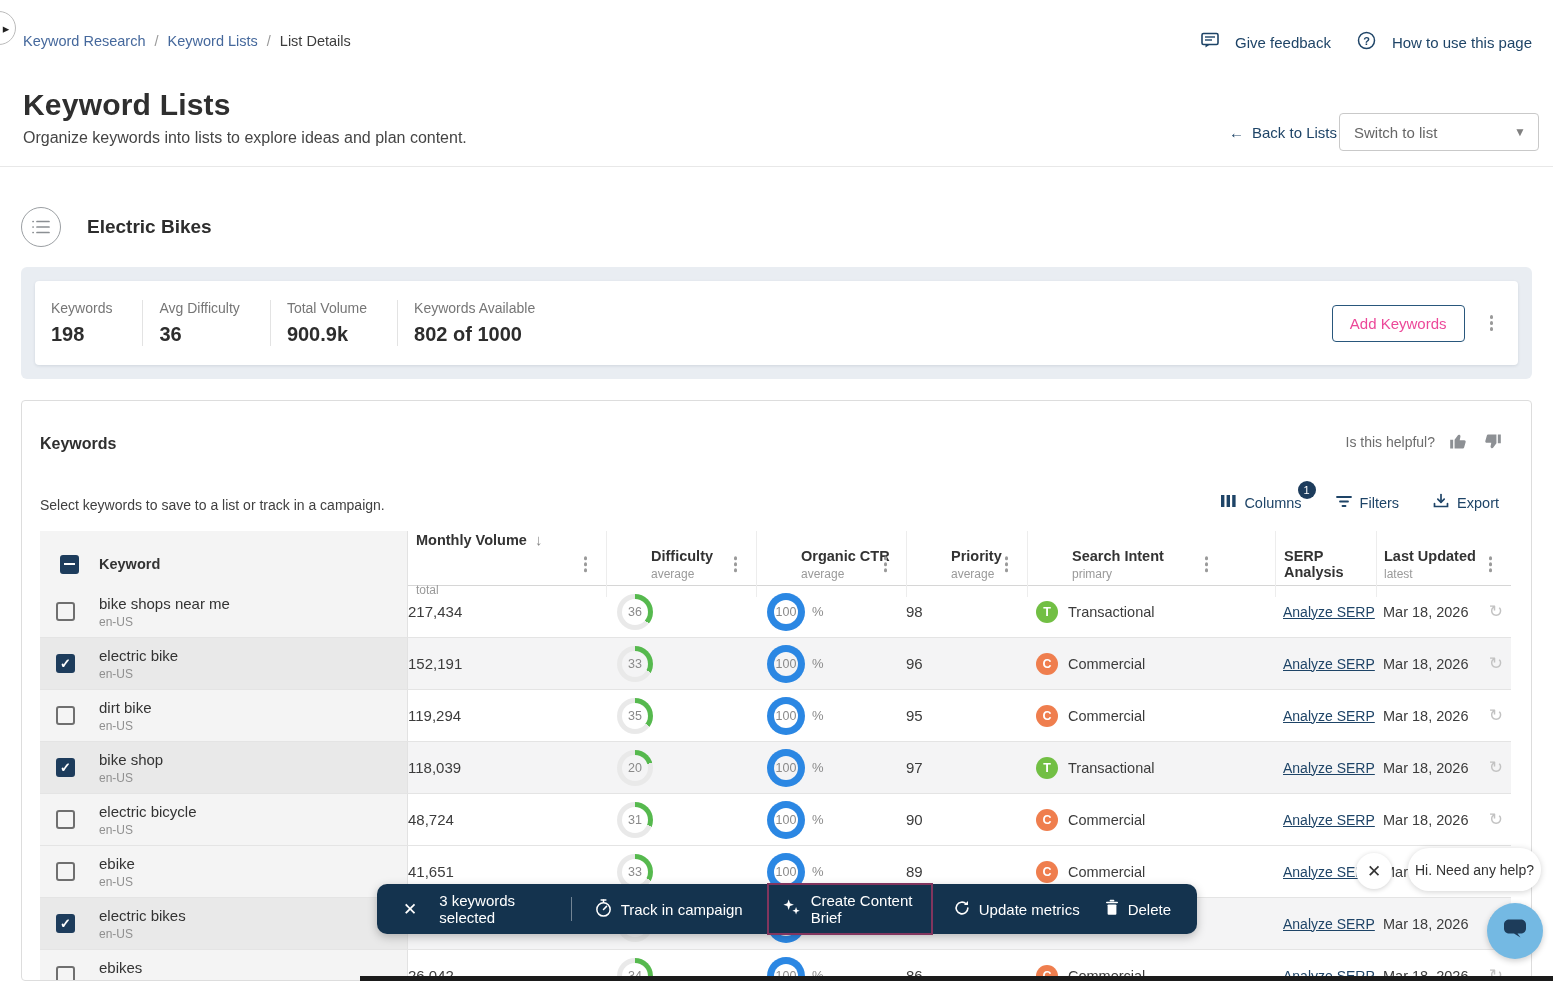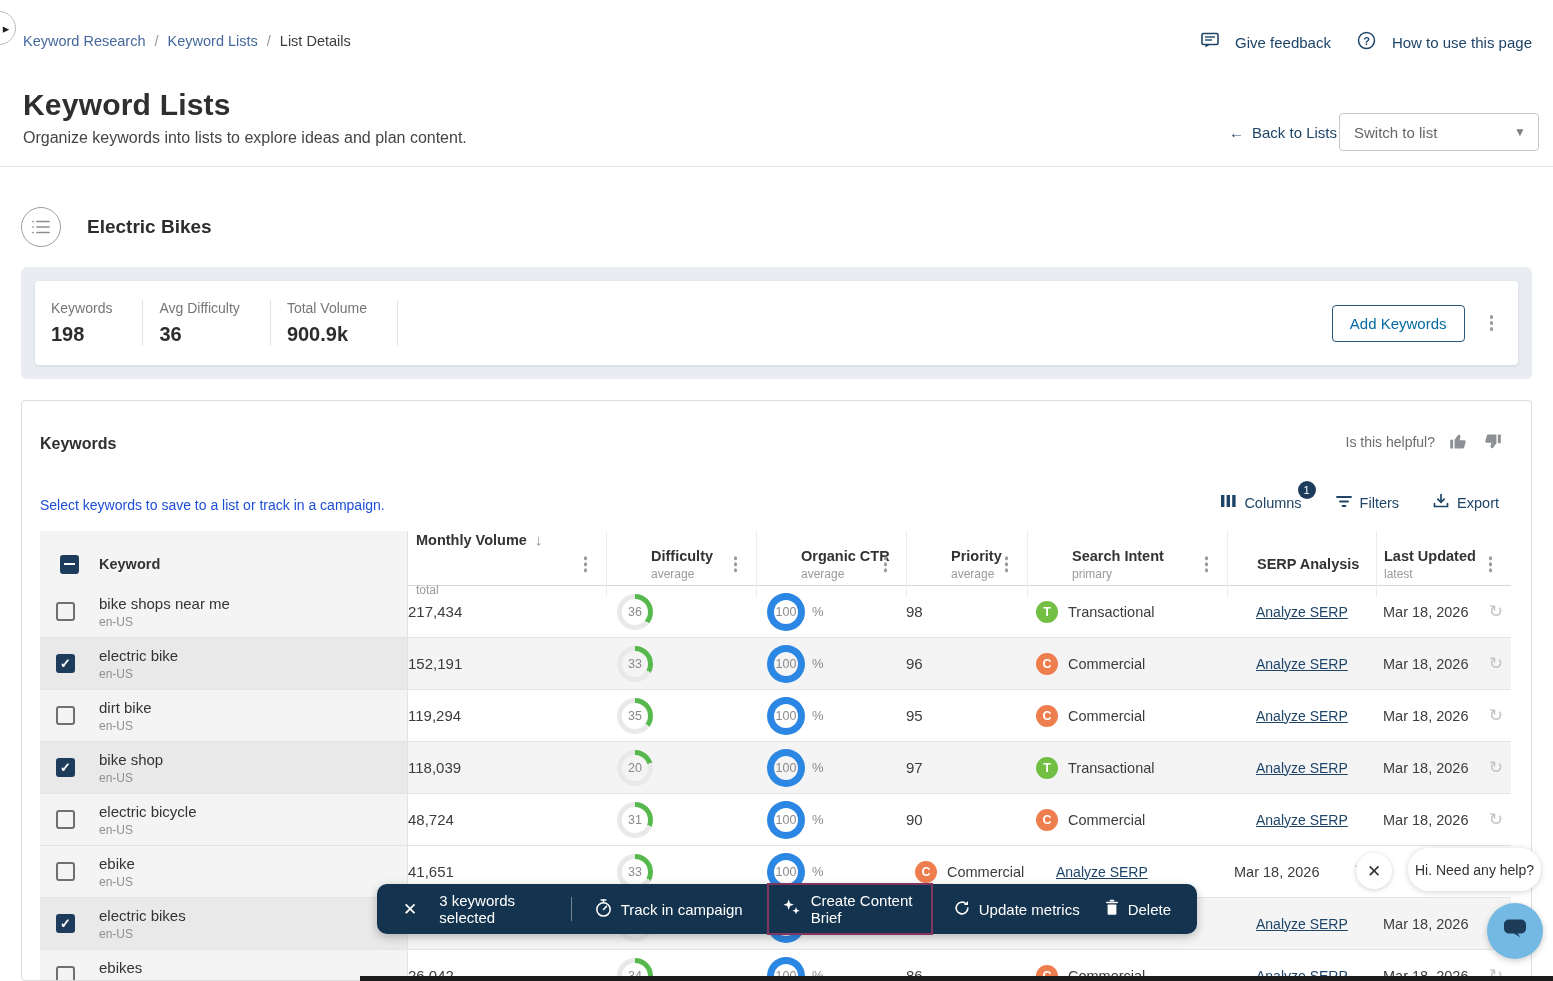--- a/index.html
+++ b/index.html
@@ -29,31 +29,31 @@
   .list-name { font-size:19px; font-weight:700; color:#2d2d2d; }
 
   
   .stats-outer { position:absolute; left:21px; top:267px; width:1511px; height:112px; background:#e9edf2; border-radius:6px; }
   .stats-card { position:absolute; left:14px; top:14px; width:1483px; height:84px; background:#fff; border-radius:4px; box-shadow:0 1px 3px rgba(40,60,80,.12); display:flex; align-items:center; }
   .stat { padding:0 30px 0 16px; border-right:1px solid #e3e3e3; min-width:108px; }
   .stat:nth-child(4){ border-right:none; }
   .stat .lbl { font-size:14px; color:#767676; margin-bottom:7px; }
   .stat .val { font-size:20px; font-weight:700; color:#2d2d2d; }
   .stats-actions { margin-left:auto; display:flex; align-items:center; gap:22px; padding-right:22px; }
-  .btn-outline { border:1px solid #29577c; color:#0369a1; background:#fff; font-size:15px; border-radius:4px; padding:9px 17px; cursor:pointer; font-family:inherit; }
+  .btn-outline { border:1px solid #29577c; color:#ec4899; background:#fff; font-size:15px; border-radius:4px; padding:9px 17px; cursor:pointer; font-family:inherit; }
   .kebab { display:inline-flex; flex-direction:column; gap:2.5px; cursor:pointer; padding:3px; }
   .kebab i { width:3.5px; height:3.5px; border-radius:50%; background:#9a9a9a; }
 
   
   .kw-card { position:absolute; left:21px; top:400px; width:1511px; height:581px; background:#fff; border:1px solid #ddd; border-radius:4px; overflow:hidden; }
   .kw-card-title { position:absolute; left:18px; top:34px; font-size:16px; font-weight:700; color:#2f2f2f; }
   .helpful { position:absolute; right:28px; top:30px; display:flex; align-items:center; gap:13px; }
   .helpful .q { font-size:14px; color:#6d6d6d; }
   .thumb { cursor:pointer; display:flex; }
-  .hint { position:absolute; left:18px; top:96px; font-size:14px; color:#1d4ed8; }
+  .hint { position:absolute; left:18px; top:96px; font-size:14px; color:#404040; }
   .tbl-toolbar { position:absolute; right:32px; top:92px; display:flex; align-items:center; gap:34px; }
   .tool-item { position:relative; display:flex; align-items:center; gap:8px; color:#1e4467; font-size:14.5px; cursor:pointer; }
   .badge { position:absolute; top:-13px; right:-14px; width:18px; height:18px; background:#1d3c5c; border-radius:50%; color:#fff; font-size:11px; display:flex; align-items:center; justify-content:center; }
 
   
   .tbl { position:absolute; left:18px; top:130px; width:1471px; }
   .thead, .trow { display:grid; grid-template-columns:51px 317px 198px 150px 150px 121px 200px 149px 135px; }
   .thead { height:55px; border-bottom:1px solid #d6d6d6; }
   .trow { height:52px; border-bottom:1px solid #e4e4e4; }
   .cell { display:flex; align-items:center; position:relative; }
@@ -85,21 +85,21 @@
   .diff-ring { width:36px; height:36px; }
   .diff-ring::before { content:""; position:absolute; inset:5px; background:#fff; border-radius:50%; }
   .ctr-ring { width:38px; height:38px; }
   .ctr-ring::before { content:""; position:absolute; inset:7px; background:#fff; border-radius:50%; }
   .trow.selected .ring::before { background:#f4f4f5; }
   .ring-num { position:relative; z-index:1; font-size:12.5px; color:#8a8a8a; }
   .pct { font-size:13px; color:#8a8a8a; margin-left:7px; }
 
   .intent-badge { width:22px; height:22px; border-radius:50%; color:#fff; font-size:12.5px; font-weight:700; display:inline-flex; align-items:center; justify-content:center; margin-left:9px; }
   .intent-label { font-size:14.5px; color:#3c3c3c; margin-left:10px; }
-  .c-serp { padding-left:29px; }
+  .c-serp { padding-left:8px;margin-left:48px; }
   .serp-link { font-size:14px; color:#1e4467; text-decoration:underline; cursor:pointer; }
   .c-upd { padding-left:7px; font-size:14.5px; color:#3c3c3c; }
   .refresh { position:absolute; right:8px; color:#c2c2c2; font-size:17px; cursor:pointer; }
 
   
   .action-bar { position:absolute; left:377px; top:884px; width:820px; height:50px; background:#14334e; border-radius:10px; display:flex; align-items:center; padding:0 26px; color:#fff; z-index:50; box-shadow:0 3px 10px rgba(0,0,0,.25); }
   .ab-item { display:flex; align-items:center; gap:8px; font-size:15px; cursor:pointer; white-space:nowrap; }
   .ab-close { font-size:17px; cursor:pointer; margin-right:22px; }
   .ab-sel { font-size:15px; margin-right:20px; }
   .ab-div { width:1px; height:24px; background:rgba(255,255,255,.4); margin-right:22px; }
@@ -188,20 +188,24 @@
         <div class="lbl">Keywords</div>
         <div class="val">198</div>
       </div>
       <div class="stat">
         <div class="lbl">Avg Difficulty</div>
         <div class="val">36</div>
       </div>
       <div class="stat">
         <div class="lbl">Total Volume</div>
         <div class="val">900.9k</div>
+      </div>
+      <div class="stat">
+        <div class="lbl">Keywords Available</div>
+        <div class="val">802 of 1000</div>
       </div>
       <div class="stats-actions">
         <button class="btn-outline">Add Keywords</button>
         <span class="kebab">
             <i></i>
             <i></i>
             <i></i>
           </span>
       </div>
     </div>
@@ -516,20 +520,21 @@
               <span class="ring diff-ring" style="background: conic-gradient(rgb(86, 185, 78) 0deg, rgb(86, 185, 78) 33%, rgb(233, 233, 233) 33%, rgb(233, 233, 233) 100%);">
                 <span class="ring-num">33</span>
               </span>
             </div>
       <div class="cell c-ctr">
               <span class="ring ctr-ring" style="background: conic-gradient(rgb(43, 135, 227) 0deg, rgb(43, 135, 227) 100%, rgb(233, 233, 233) 100%, rgb(233, 233, 233) 100%);">
                 <span class="ring-num">100</span>
               </span>
               <span class="pct">%</span>
             </div>
+      <div class="cell c-pri">89</div>
       <div class="cell c-int">
               <span class="intent-badge" style="background: rgb(239, 126, 78);">C</span>
               <span class="intent-label">Commercial</span>
             </div>
       <div class="cell c-serp">
               <a class="serp-link">Analyze SERP</a>
             </div>
       <div class="cell c-upd">
               <span class="upd-text">Mar 18, 2026</span>
               <span class="refresh">↻</span>

